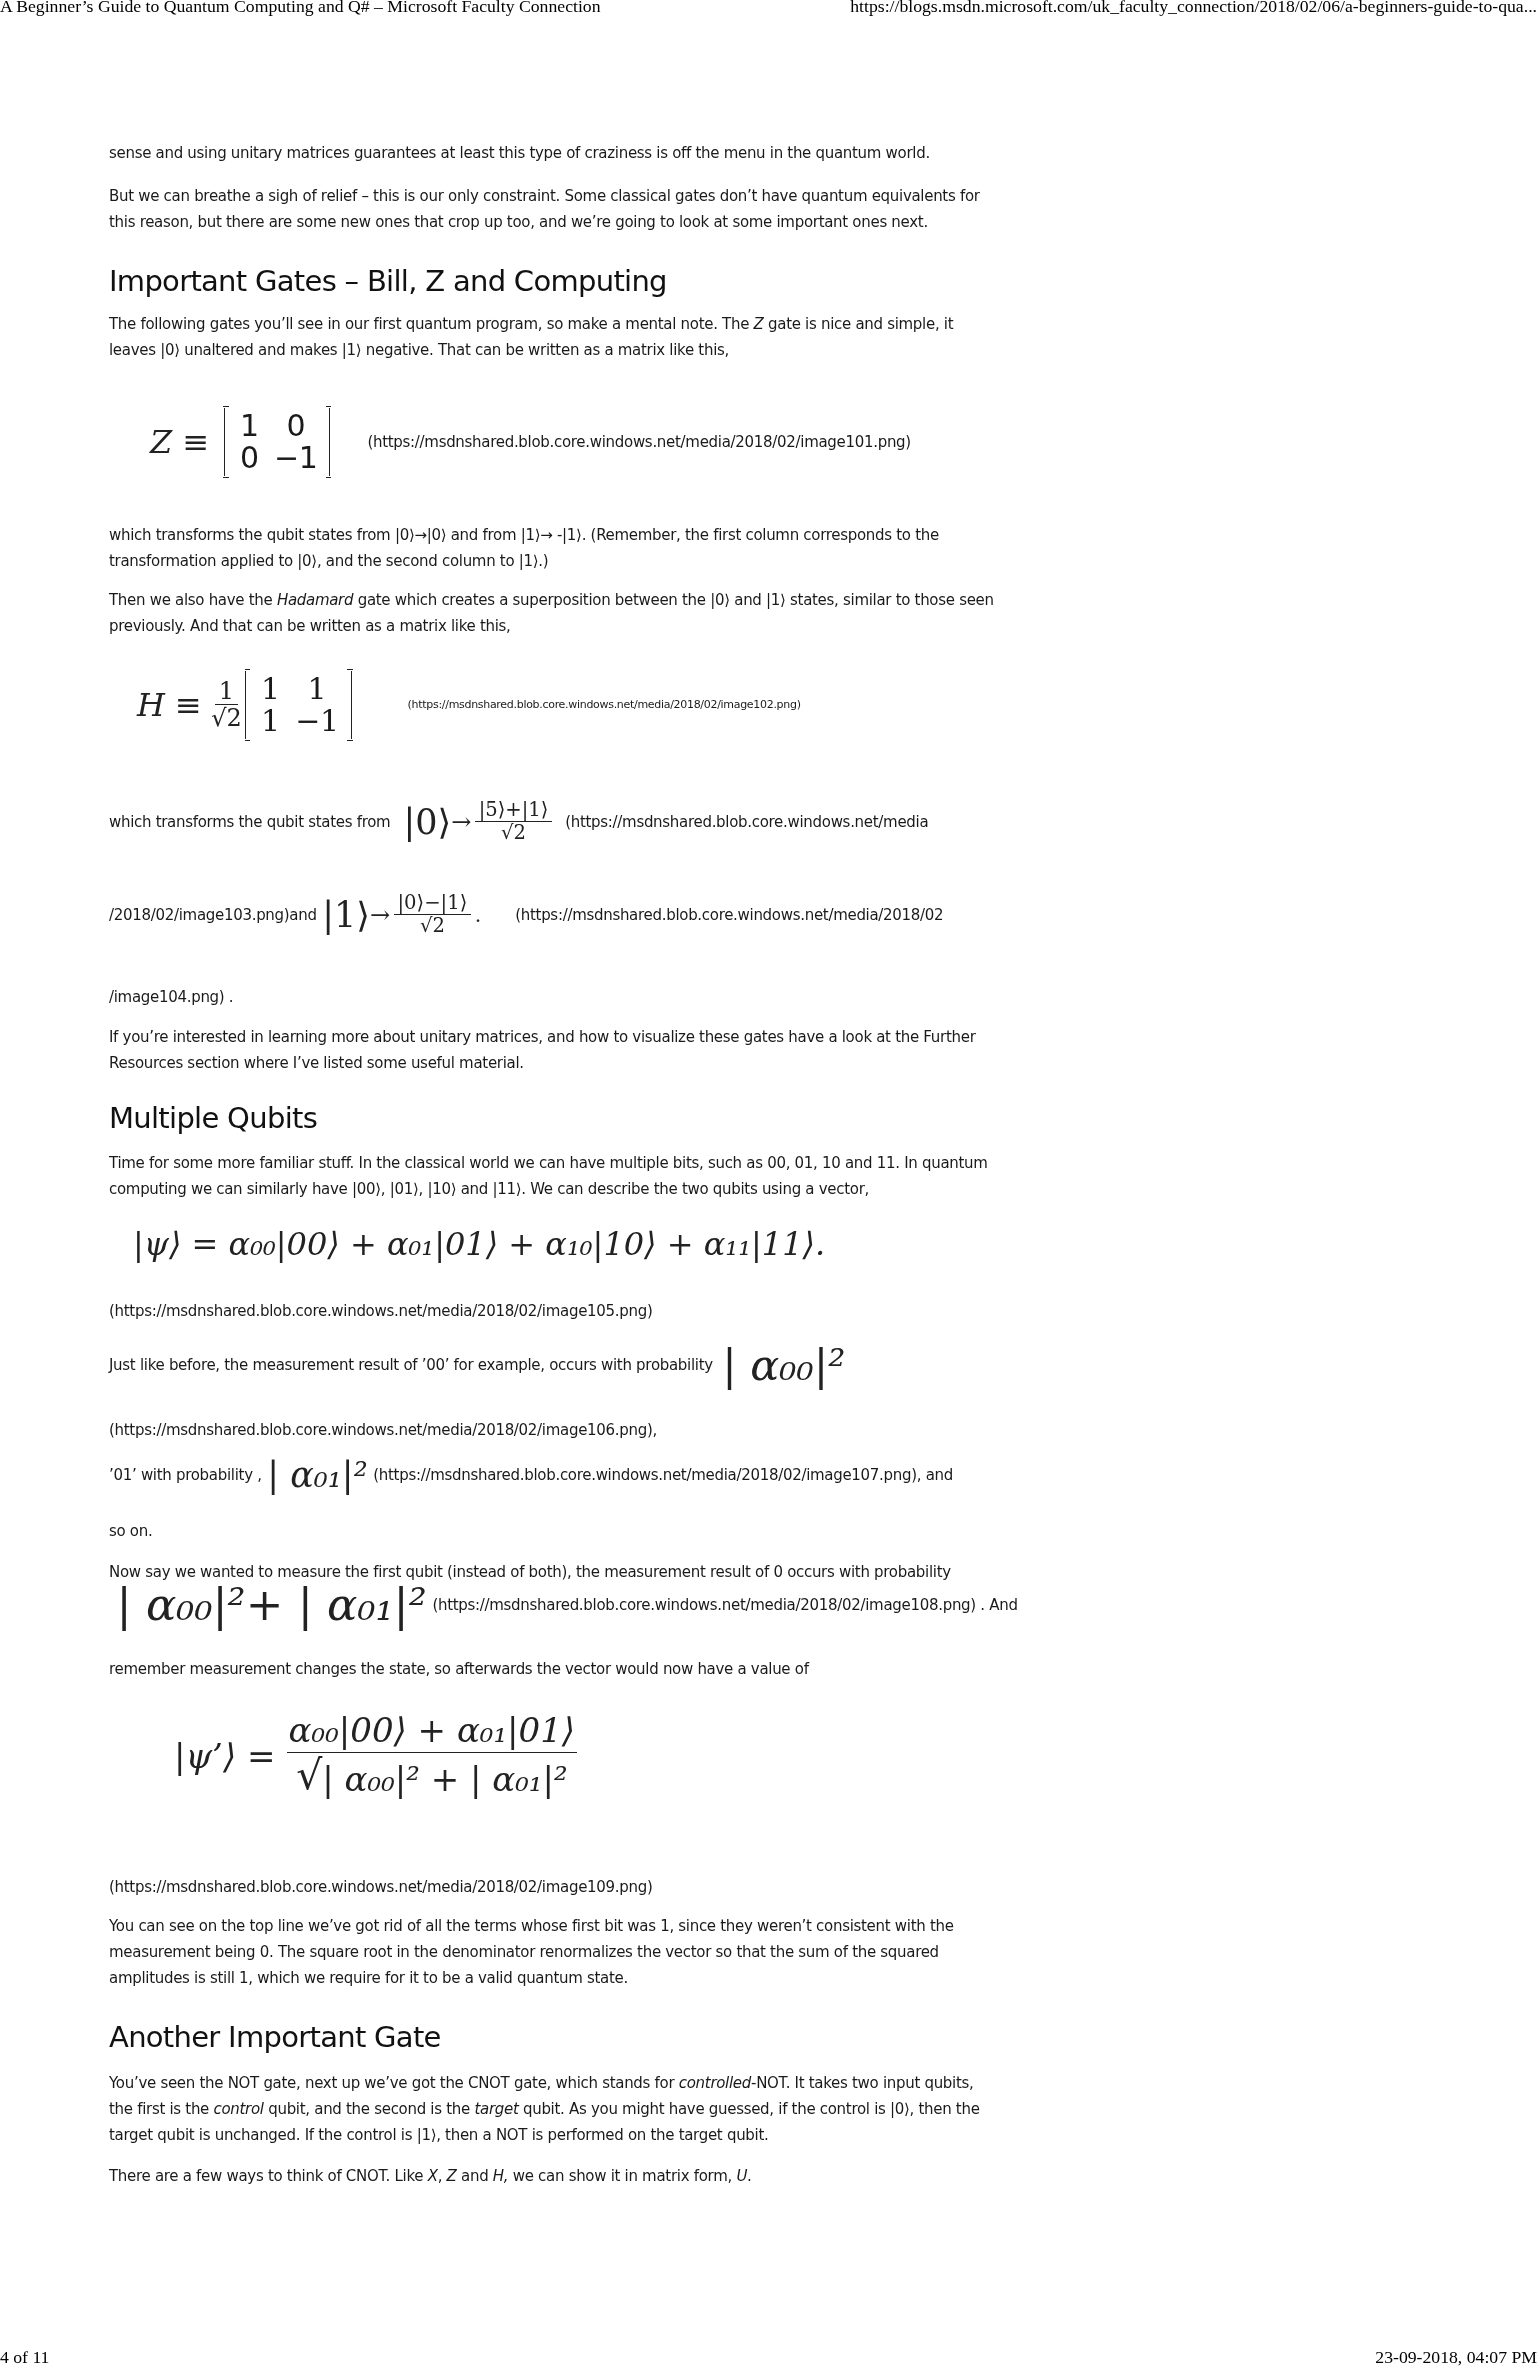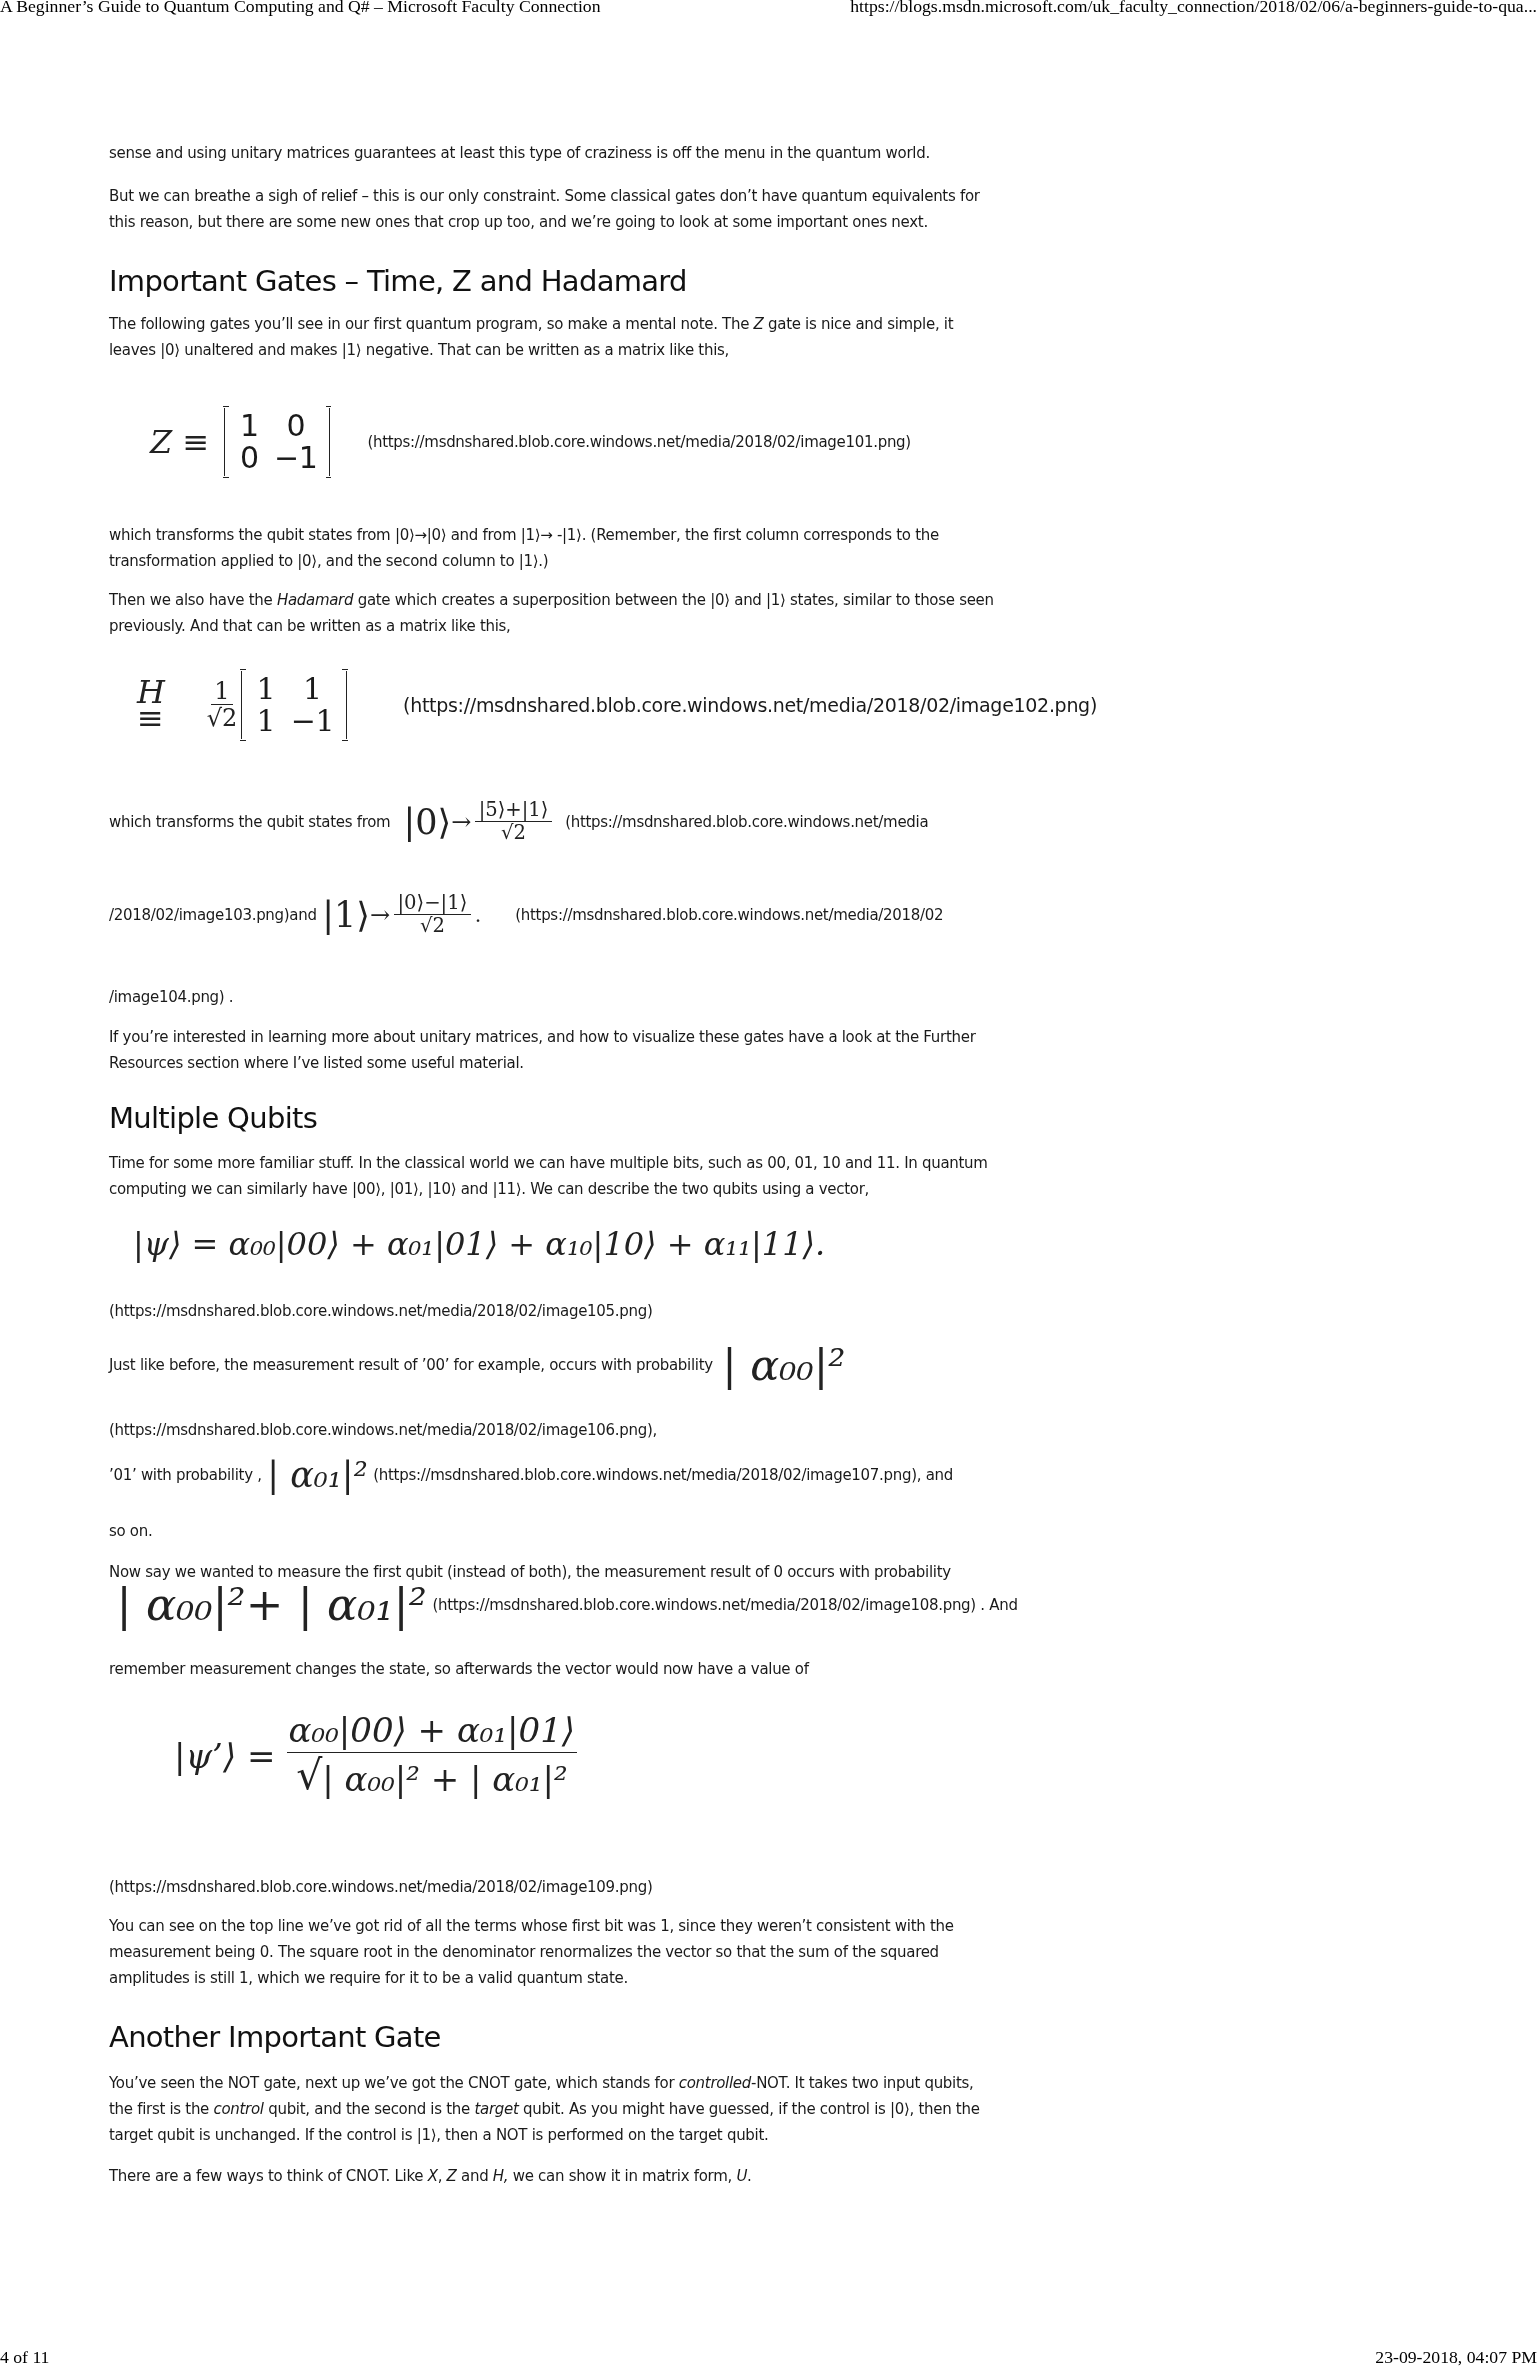--- a/index.html
+++ b/index.html
@@ -49,21 +49,21 @@
     <br>
     <br>
     <span>sense and using unitary matrices guarantees at least this type of craziness is off the menu in the quantum world.</span>
   </p>
 
   <p class="blk" style="top:183px">
     <span>But we can breathe a sigh of relief – this is our only constraint. Some classical gates don’t have quantum equivalents for</span><br>
     <span>this reason, but there are some new ones that crop up too, and we’re going to look at some important ones next.</span>
   </p>
 
-  <h2 class="blk" style="top:263px">Important Gates – Time, Z and Hadamard</h2>
+  <h2 class="blk" style="top:263px">Important Gates – Bill, Z and Computing</h2>
 
   <p class="blk" style="top:311px">
     <span>The following gates you’ll see in our first quantum program, so make a mental note. The </span><em>Z</em><span> gate is nice and simple, it</span><br>
     <span>leaves |0⟩ unaltered and makes |1⟩ negative. That can be written as a matrix like this,</span>
   </p>
 
   <div class="mrow" style="top:408px; left:41px">
     <span class="math" style="font-size:32px; margin-right:15px">Z ≡</span>
     <div class="mgrid">
       <span>1</span>
@@ -89,21 +89,21 @@
     <span class="frac math" style="font-size:24px; font-style:normal">
       <span class="num">1</span>
       <span class="den">√2</span>
     </span>
     <div class="mgrid" style="font-family:'DejaVu Serif',serif">
       <span>1</span>
       <span>1</span>
       <span>1</span>
       <span>−1</span>
     </div>
-    <span style="margin-left:56px; font-size:19px">(https://msdnshared.blob.core.windows.net/media/2018/02/image102.png)</span>
+    <span style="margin-left:56px; font-size:11px">(https://msdnshared.blob.core.windows.net/media/2018/02/image102.png)</span>
   </div>
 
   <div class="mrow" style="top:800px; left:0">
     <span>which transforms the qubit states from</span>
     <span class="math ket" style="font-size:35px; margin-left:13px">|0⟩</span>
     <span class="math ket" style="font-size:24px">→</span>
     <span class="frac math ket" style="font-size:19.6px">
       <span class="num">|5⟩+|1⟩</span>
       <span class="den">√2</span>
     </span>

